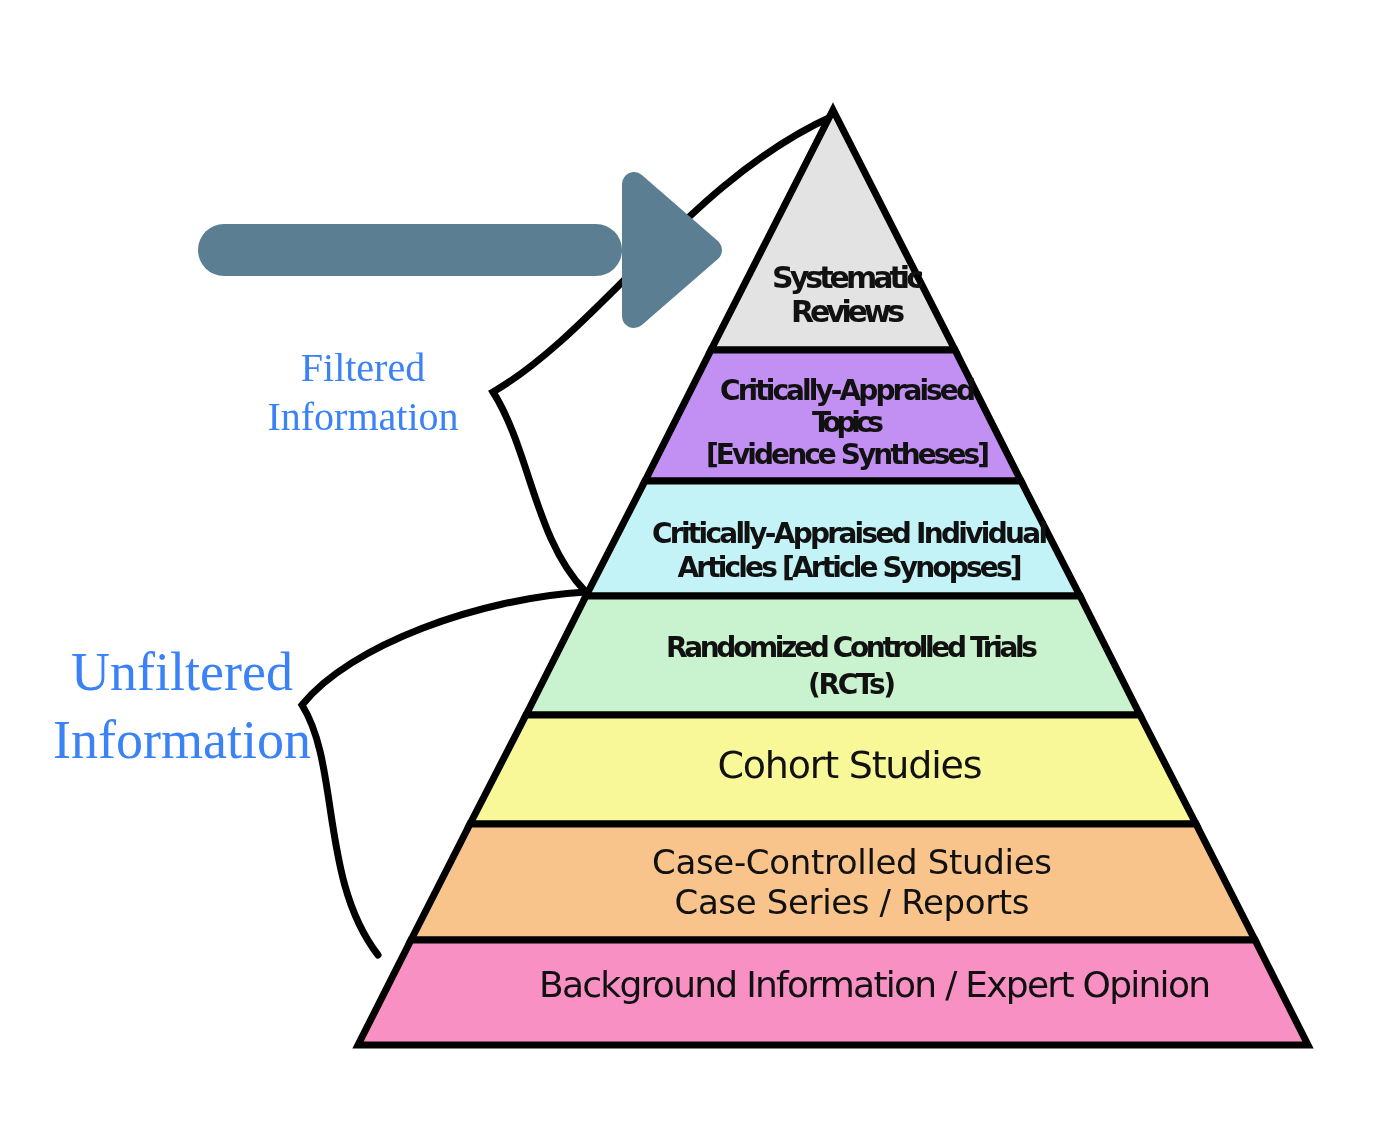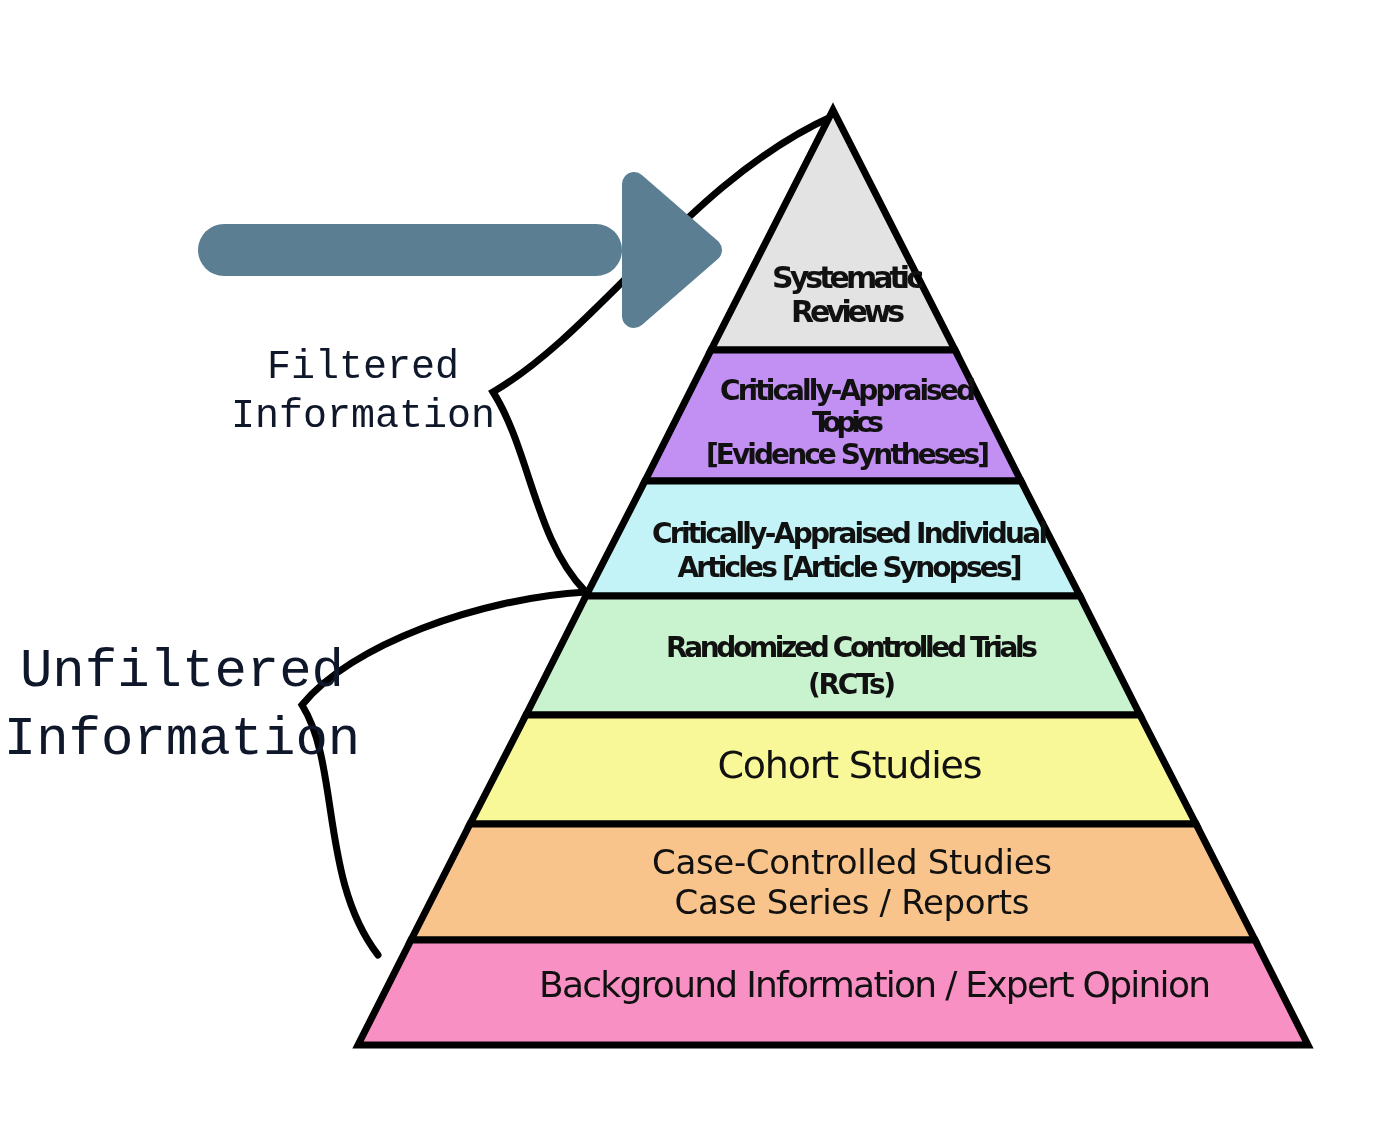--- a/index.html
+++ b/index.html
@@ -8,22 +8,22 @@
     width:1384px;height:1132px;
     background:#ffffff;
     overflow:hidden;
     font-family:"Liberation Sans", sans-serif;
   }
   #stage > svg{position:absolute;left:0;top:0;}
   .side-label{
     position:absolute;
     transform:translate(-50%,-50%);
     text-align:center;
-    color:#0f172a;
-    font-family:Liberation Mono, monospace;
+    color:#3b82f6;
+    font-family:Liberation Serif, serif;
     white-space:nowrap;
   }
   #filtered-label{left:363px;top:393px;font-size:40px;line-height:1.22;}
   #unfiltered-label{left:182px;top:706px;font-size:54px;line-height:1.26;}
   .band-text{
     font-family:"DejaVu Sans", sans-serif;
     fill:#111111;
   }
   .band-text.bold{font-weight:bold;}
 </style>

